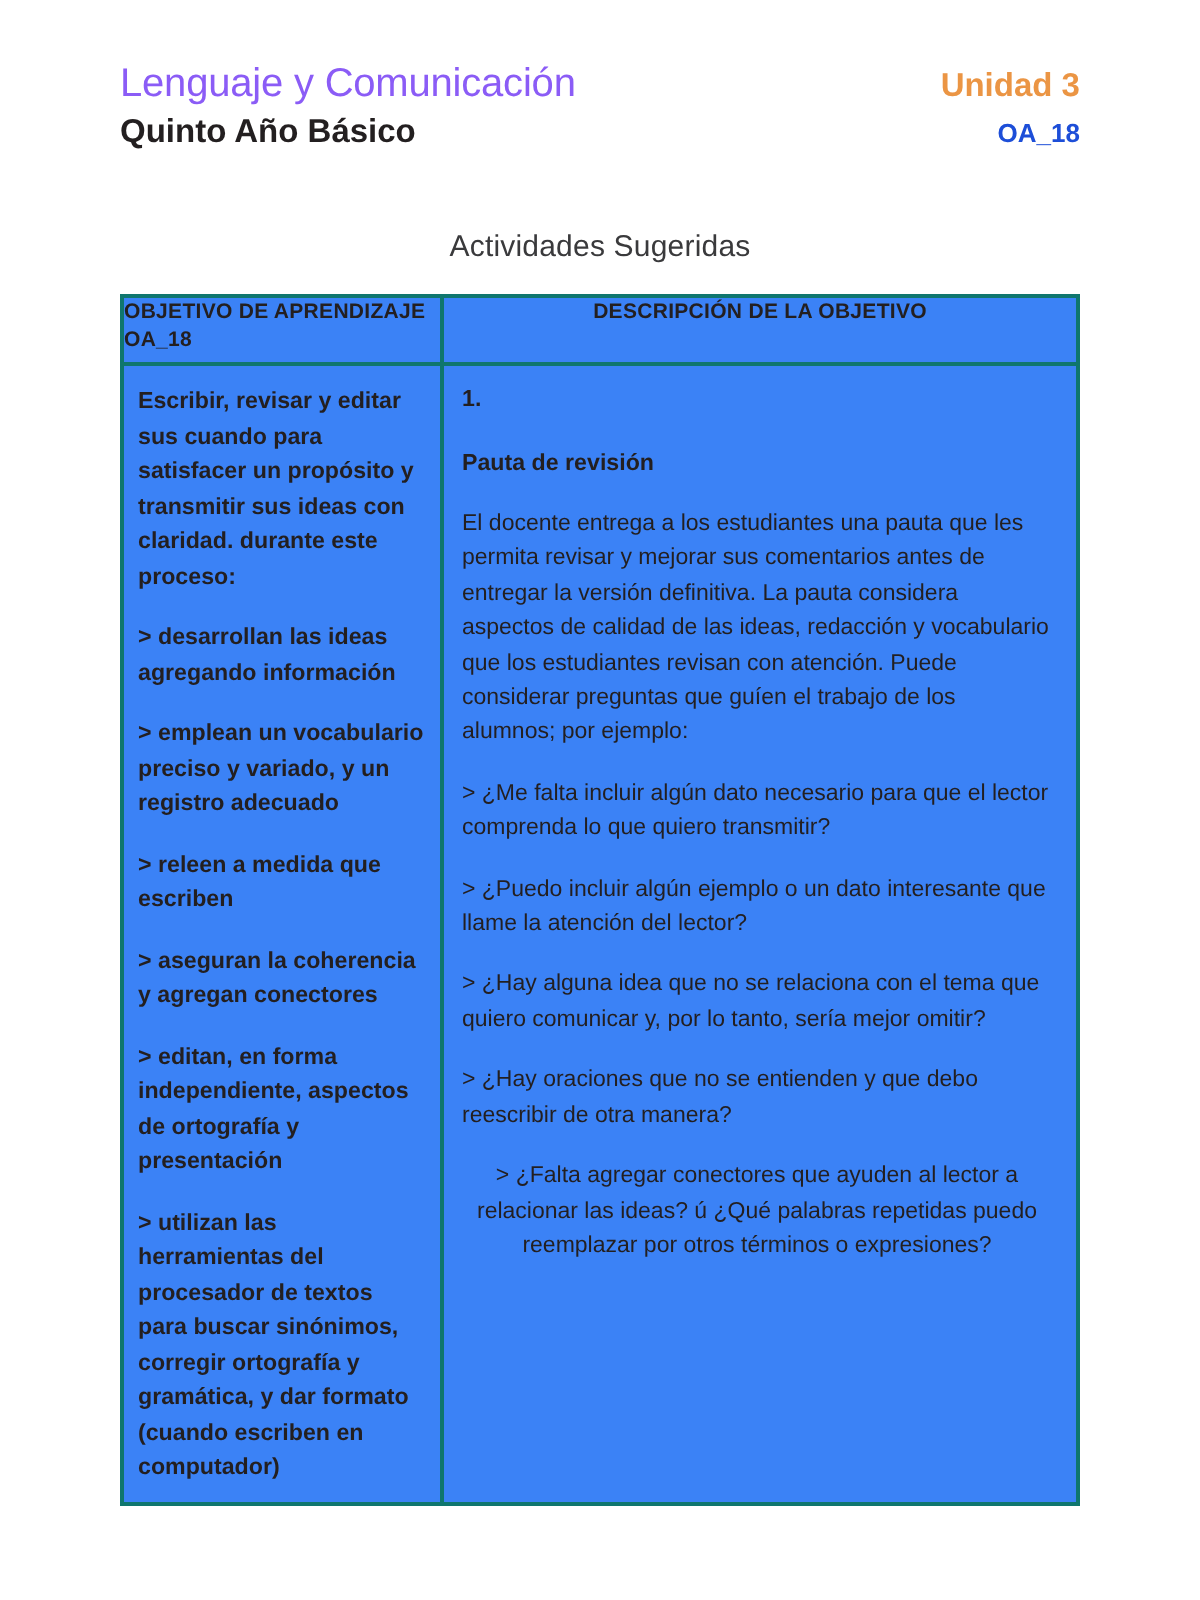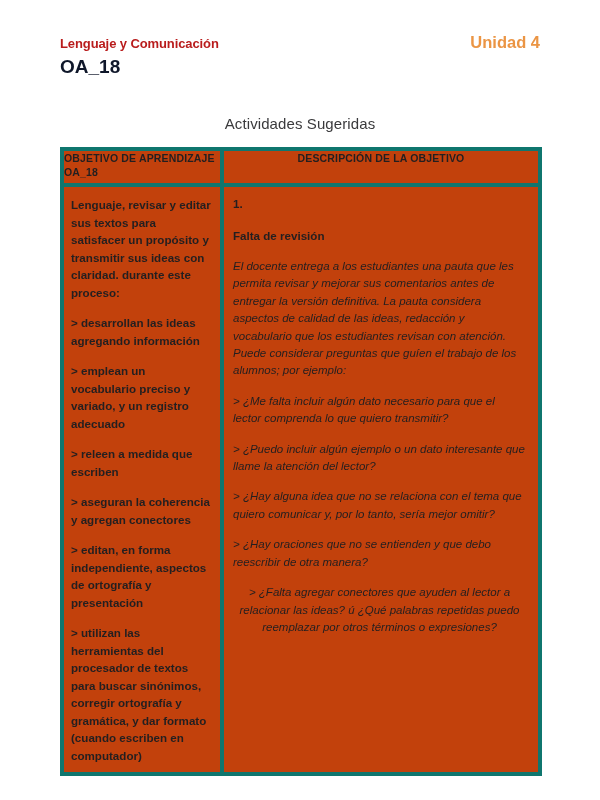--- a/index.html
+++ b/index.html
@@ -30,45 +30,45 @@
     width: 480px;
     height: 58px;
   }
   .header-row {
     display: flex;
     justify-content: space-between;
     align-items: baseline;
     width: 100%;
   }
   .hdr-subject {
-    font-size: 13px;
-    font-weight: bold;
-    color: #b91c1c;
+    font-size: 20px;
+    font-weight: normal;
+    color: #8b5cf6;
     letter-spacing: -0.1px;
     line-height: 24px;
     white-space: nowrap;
   }
   .hdr-unit {
     font-size: 16.5px;
     font-weight: bold;
     color: #eb9544;
     line-height: 24px;
     white-space: nowrap;
   }
   .hdr-level {
     font-size: 16.5px;
     font-weight: bold;
     color: #231f20;
     line-height: 22px;
     white-space: nowrap;
   }
   .hdr-oa {
-    font-size: 19px;
-    font-weight: bold;
-    color: #0f172a;
+    font-size: 13px;
+    font-weight: bold;
+    color: #1d4ed8;
     line-height: 22px;
     white-space: nowrap;
   }
 
   
   .section-title {
     position: absolute;
     left: 0;
     top: 115px;
     width: 600px;
@@ -83,24 +83,24 @@
   .act-table {
     position: absolute;
     left: 60px;
     top: 147px;
     width: 480px;
     height: 572px;
     border-collapse: collapse;
     table-layout: fixed;
   }
   .act-table td, .act-table th {
-    border: 4px solid #0f766e;
+    border: 2px solid #0f766e;
     vertical-align: top;
     padding: 0;
-    background: #c2410c;
+    background: #3b82f6;
     margin-top: 18px;
   }
   .col-obj { width: 160px; }
   .col-desc { width: 318px; }
 
   thead th {
     height: 32px;
     padding: 3px 5px 3px 6px;
     font-size: 10.5px;
     font-weight: bold;
@@ -147,66 +147,66 @@
     line-height: 16px;
     margin: 0 0 14px 0;
   }
   .desc-p {
     font-size: 11.5px;
     font-weight: normal;
     color: #231f20;
     line-height: 17.4px;
     margin: 0 0 13px 0;
     text-align: left;
-    font-style: italic;
   }
   .desc-p:last-child { margin-bottom: 0; text-align: center; }
 </style>
 </head>
 <body>
 
 <div class="page">
 
   <div class="doc-header">
     <div class="header-row">
       <span class="hdr-subject">Lenguaje y Comunicación</span>
-      <span class="hdr-unit">Unidad 4</span>
+      <span class="hdr-unit">Unidad 3</span>
     </div>
     <div class="header-row">
+      <span class="hdr-level">Quinto Año Básico</span>
       <span class="hdr-oa">OA_18</span>
     </div>
   </div>
 
   <div class="section-title">Actividades Sugeridas</div>
 
   <table class="act-table">
     <colgroup>
       <col class="col-obj">
       <col class="col-desc">
     </colgroup>
     <thead>
       <tr>
         <th class="th-obj">OBJETIVO DE APRENDIZAJE OA_18</th>
         <th class="th-desc">DESCRIPCIÓN DE LA OBJETIVO</th>
       </tr>
     </thead>
     <tbody>
       <tr>
         <td class="cell-obj">
-          <p class="obj-p">Lenguaje, revisar y editar sus textos para satisfacer un propósito y transmitir sus ideas con claridad. durante este proceso:</p>
+          <p class="obj-p">Escribir, revisar y editar sus cuando para satisfacer un propósito y transmitir sus ideas con claridad. durante este proceso:</p>
           <p class="obj-p">&gt; desarrollan las ideas agregando información</p>
           <p class="obj-p">&gt; emplean un vocabulario preciso y variado, y un registro adecuado</p>
           <p class="obj-p">&gt; releen a medida que escriben</p>
           <p class="obj-p">&gt; aseguran la coherencia y agregan conectores</p>
           <p class="obj-p">&gt; editan, en forma independiente, aspectos de ortografía y presentación</p>
           <p class="obj-p">&gt; utilizan las herramientas del procesador de textos para buscar sinónimos, corregir ortografía y gramática, y dar formato (cuando escriben en computador)</p>
         </td>
         <td class="cell-desc">
           <p class="desc-num">1.</p>
-          <p class="desc-sub">Falta de revisión</p>
+          <p class="desc-sub">Pauta de revisión</p>
           <p class="desc-p">El docente entrega a los estudiantes una pauta que les permita revisar y mejorar sus comentarios antes de entregar la versión definitiva. La pauta considera aspectos de calidad de las ideas, redacción y vocabulario que los estudiantes revisan con atención. Puede considerar preguntas que guíen el trabajo de los alumnos; por ejemplo:</p>
           <p class="desc-p">&gt; ¿Me falta incluir algún dato necesario para que el lector comprenda lo que quiero transmitir?</p>
           <p class="desc-p">&gt; ¿Puedo incluir algún ejemplo o un dato interesante que llame la atención del lector?</p>
           <p class="desc-p">&gt; ¿Hay alguna idea que no se relaciona con el tema que quiero comunicar y, por lo tanto, sería mejor omitir?</p>
           <p class="desc-p">&gt; ¿Hay oraciones que no se entienden y que debo reescribir de otra manera?</p>
           <p class="desc-p">&gt; ¿Falta agregar conectores que ayuden al lector a relacionar las ideas? ú ¿Qué palabras repetidas puedo reemplazar por otros términos o expresiones?</p>
         </td>
       </tr>
     </tbody>
   </table>

